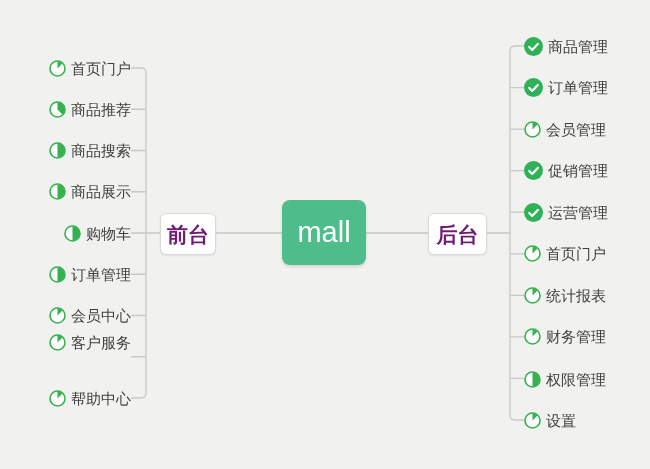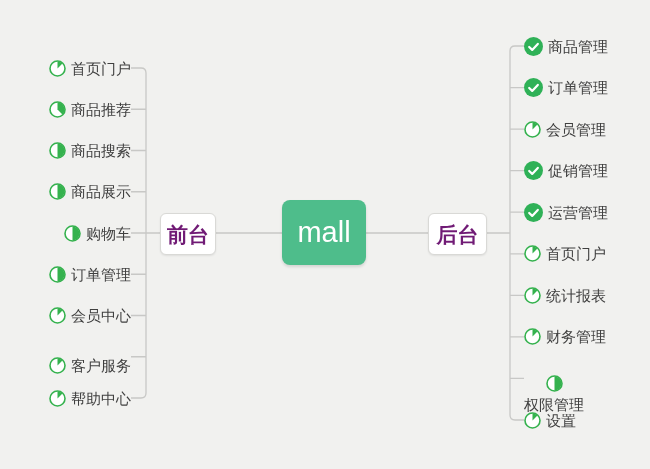--- a/index.html
+++ b/index.html
@@ -124,21 +124,21 @@
       </div>
       <div class="item-row" style="top: 303.5px; right: 519px;">
         <span class="icon-wrap">
           <svg width="17" height="17" viewBox="0 0 17 17">
             <circle cx="8.5" cy="8.5" r="7.5" fill="#ffffff" stroke="#35b24e" stroke-width="1.6"></circle>
             <path d="M8.5 8.5 L8.5 1.5 A7 7 0 0 1 13.45 3.55 Z" fill="#35b24e"></path>
           </svg>
         </span>
         <span class="item-label">会员中心</span>
       </div>
-      <div class="item-row" style="top: 353px; right: 519px;">
+      <div class="item-row" style="top: 330px; right: 519px;">
         <span class="icon-wrap">
           <svg width="17" height="17" viewBox="0 0 17 17">
             <circle cx="8.5" cy="8.5" r="7.5" fill="#ffffff" stroke="#35b24e" stroke-width="1.6"></circle>
             <path d="M8.5 8.5 L8.5 1.5 A7 7 0 0 1 13.45 3.55 Z" fill="#35b24e"></path>
           </svg>
         </span>
         <span class="item-label">客户服务</span>
       </div>
       <div class="item-row" style="top: 386px; right: 519px; justify-content: flex-end;">
         <span class="icon-wrap">
@@ -216,21 +216,21 @@
       </div>
       <div class="item-row" style="top: 324.889px; left: 524px; justify-content: center;">
         <span class="icon-wrap">
           <svg width="17" height="17" viewBox="0 0 17 17">
             <circle cx="8.5" cy="8.5" r="7.5" fill="#ffffff" stroke="#35b24e" stroke-width="1.6"></circle>
             <path d="M8.5 8.5 L8.5 1.5 A7 7 0 0 1 13.45 3.55 Z" fill="#35b24e"></path>
           </svg>
         </span>
         <span class="item-label">财务管理</span>
       </div>
-      <div class="item-row" style="top: 375px; left: 524px; flex-direction: column;">
+      <div class="item-row" style="top: 367px; left: 524px;">
         <span class="icon-wrap">
           <svg width="17" height="17" viewBox="0 0 17 17">
             <circle cx="8.5" cy="8.5" r="7.5" fill="#ffffff" stroke="#35b24e" stroke-width="1.6"></circle>
             <path d="M8.5 8.5 L8.5 1.5 A7 7 0 0 1 8.50 15.50 Z" fill="#35b24e"></path>
           </svg>
         </span>
         <span class="item-label">权限管理</span>
       </div>
       <div class="item-row" style="top: 408px; left: 524px;">
         <span class="icon-wrap">

